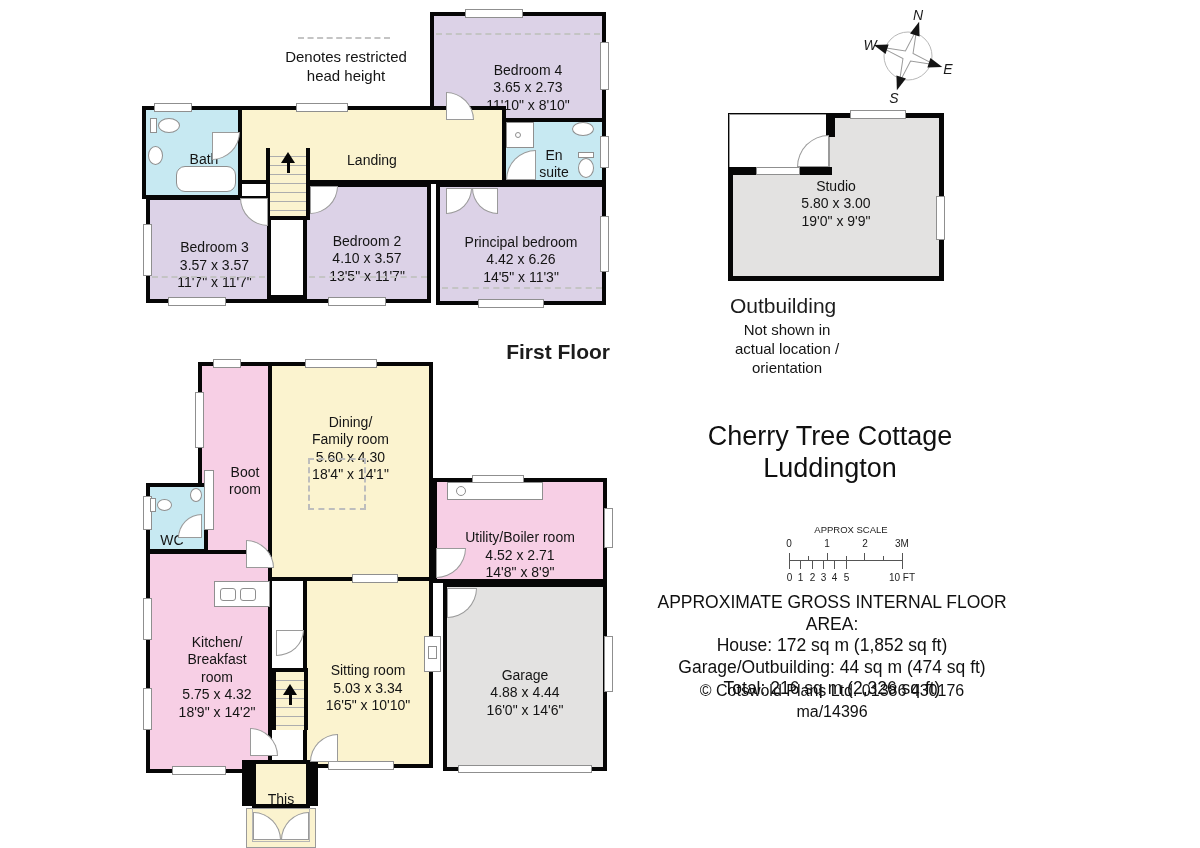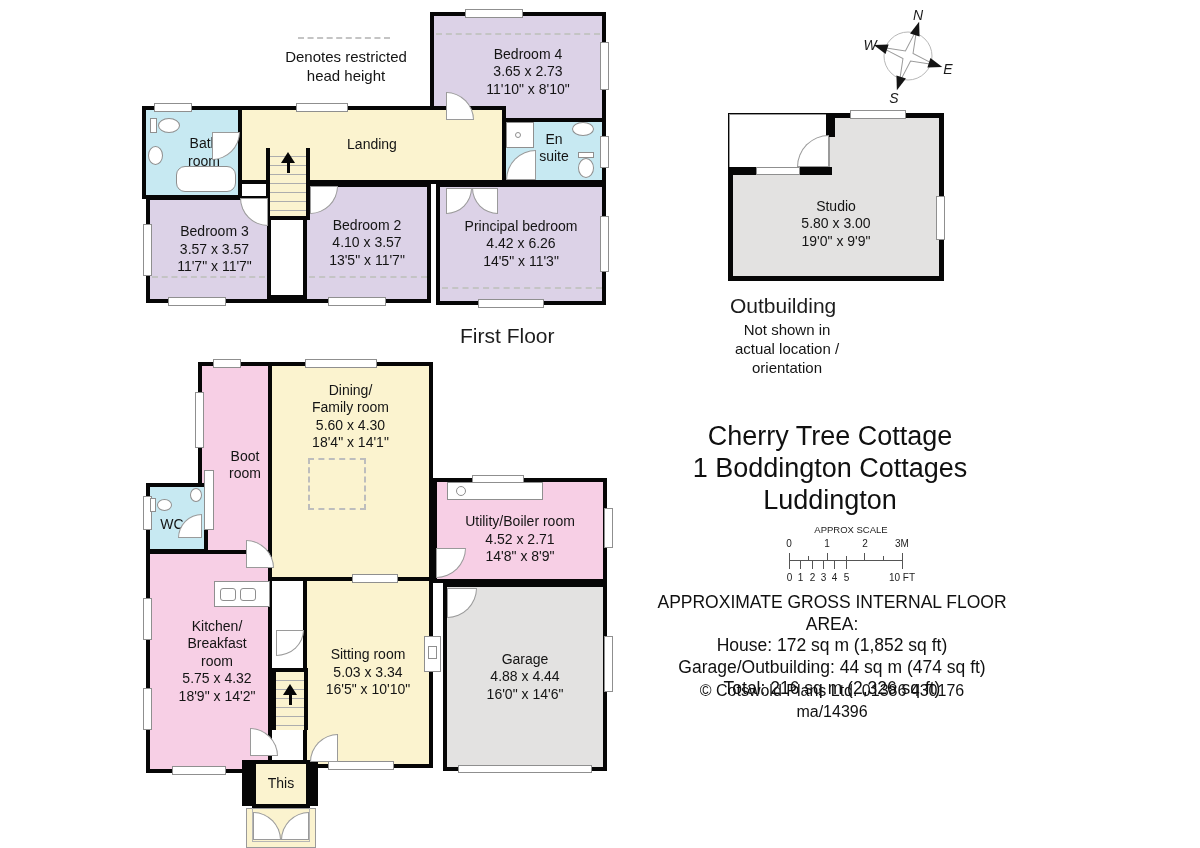--- a/index.html
+++ b/index.html
@@ -2,21 +2,21 @@
 <html style="--c-bedroom: #dcd2e7; --c-wet: #c7e9f2; --c-hallway: #fbf3cf; --c-pink: #f7cfe5; --c-garage: #e3e2e1; --c-wall: #060606;"><head>
 <meta charset="utf-8">
 <style>
   html,body{margin:0;padding:0;background:#fff;}
   .canvas{position:relative;width:1200px;height:848px;background:#fff;overflow:hidden;
           font-family:"Liberation Sans",sans-serif;color:#141414;}
   .canvas *{box-sizing:border-box;}
   .abs{position:absolute;}
   
   .room{position:absolute;border:4px solid #060606;display:flex;align-items:center;justify-content:center;}
-  .room .lines{text-align:center;font-size:14px;line-height:1.24;color:#141414;}
+  .room .lines{text-align:center;font-size:14px;line-height:1.24;color:#141414;margin-top:32px;}
   .c-bed{background:var(--c-bedroom,#dcd2e7);}
   .c-wet{background:var(--c-wet,#c7e9f2);}
   .c-yel{background:var(--c-hallway,#fbf3cf);}
   .c-pink{background:var(--c-pink,#f7cfe5);}
   .c-gray{background:var(--c-garage,#e3e2e1);}
   
   .wall{position:absolute;background:#060606;}
   .win{position:absolute;background:#fff;border:1px solid #8f8f8f;}
   .door{position:absolute;background:#fff;border:1px solid #9a9a9a;}
   .rtl{border-radius:100% 0 0 0;} .rtr{border-radius:0 100% 0 0;}
@@ -133,21 +133,21 @@
   <div class="fix" style="left:176px;top:166px;width:60px;height:26px;border-radius:9px;"></div>
   <div class="fix" style="left:150px;top:118px;width:7px;height:15px;"></div>
   <div class="fix ell" style="left:158px;top:118px;width:22px;height:15px;"></div>
   <div class="fix ell" style="left:148px;top:146px;width:15px;height:19px;"></div>
   <div class="fix" style="left:506px;top:122px;width:28px;height:26px;"></div>
   <div class="fix ell" style="left:515px;top:132px;width:6px;height:6px;"></div>
   <div class="fix ell" style="left:572px;top:122px;width:22px;height:14px;"></div>
   <div class="fix" style="left:578px;top:152px;width:16px;height:6px;"></div>
   <div class="fix ell" style="left:578px;top:158px;width:16px;height:20px;"></div>
 
-  <div class="floor-title" style="left:460px;top:324px;width:150px;text-align:left;">First Floor</div>
+  <div class="floor-title" style="left:460px;top:340px;width:150px;text-align:right;font-weight:bold;">First Floor</div>
 
   <svg class="abs" style="left:858px;top:6px;" width="100" height="100" viewBox="0 0 100 100">
     <circle cx="50" cy="50" r="24" fill="none" stroke="#b8b8b8"></circle>
     <g transform="rotate(18 50 50)">
       <polygon points="50,22 54,46 78,50 54,54 50,78 46,54 22,50 46,46" fill="#fff" stroke="#9a9a9a"></polygon>
       <polygon points="50,14 55,28 45,28" fill="#141414"></polygon>
       <polygon points="86,50 72,55 72,45" fill="#141414"></polygon>
       <polygon points="50,86 45,72 55,72" fill="#141414"></polygon>
       <polygon points="14,50 28,45 28,55" fill="#141414"></polygon>
     </g>
@@ -158,21 +158,21 @@
   </svg>
 
   <div class="room c-gray" style="left:728px;top:113px;width:216px;height:168px;border-width:5px;"></div>
   <div class="abs" style="left:729px;top:114px;width:101px;height:54px;background:#fff;border:1px solid #9a9a9a;"></div>
   <div class="wall" style="left:728px;top:167px;width:104px;height:8px;"></div>
   <div class="wall" style="left:826px;top:113px;width:9px;height:24px;"></div>
   <div class="win" style="left:756px;top:167px;width:44px;height:8px;"></div>
   <div class="win" style="left:850px;top:110px;width:56px;height:9px;"></div>
   <div class="win" style="left:936px;top:196px;width:9px;height:44px;"></div>
   <div class="door rtl" style="left:797px;top:135px;width:32px;height:32px;"></div>
-  <div class="abs" style="left:733px;top:178px;width:206px;height:92px;display:flex;align-items:center;justify-content:center;">
+  <div class="abs" style="left:733px;top:178px;width:206px;height:92px;display:flex;align-items:flex-start;justify-content:center;">
     <div class="lines" style="text-align:center;font-size:14px;line-height:1.24;">
         <div>Studio</div>
         <div>5.80 x 3.00</div>
         <div>19'0" x 9'9"</div>
       </div>
   </div>
   <div class="floor-title" style="left:730px;top:294px;width:220px;">Outbuilding</div>
   <div class="note" style="left:712px;top:321px;width:150px;">
       <div>Not shown in</div>
       <div>actual location /</div>
@@ -277,21 +277,20 @@
   <div class="fix" style="left:240px;top:588px;width:16px;height:13px;border-radius:3px;"></div>
   <div class="fix" style="left:447px;top:482px;width:96px;height:18px;"></div>
   <div class="fix ell" style="left:456px;top:486px;width:10px;height:10px;"></div>
   <div class="fix" style="left:204px;top:470px;width:10px;height:60px;"></div>
   <div class="fix" style="left:424px;top:636px;width:17px;height:36px;"></div>
   <div class="fix" style="left:428px;top:646px;width:9px;height:13px;"></div>
 
 
   <div class="title-block" style="left:630px;top:420px;width:400px;">
       <div>Cherry Tree Cottage</div>
-      <div>1 Boddington Cottages</div>
       <div>Luddington</div>
     </div>
 
   <div class="scale" style="left:781px;top:524px;width:140px;height:64px;">
     <div class="hd">APPROX SCALE</div>
 
     <div class="ln" style="left:8px;top:36px;width:113px;height:1px;"></div>
 
     <div class="ln" style="left:8px;top:29px;width:1px;height:8px;"></div>
     <div class="ln" style="left:27px;top:32px;width:1px;height:5px;"></div>

